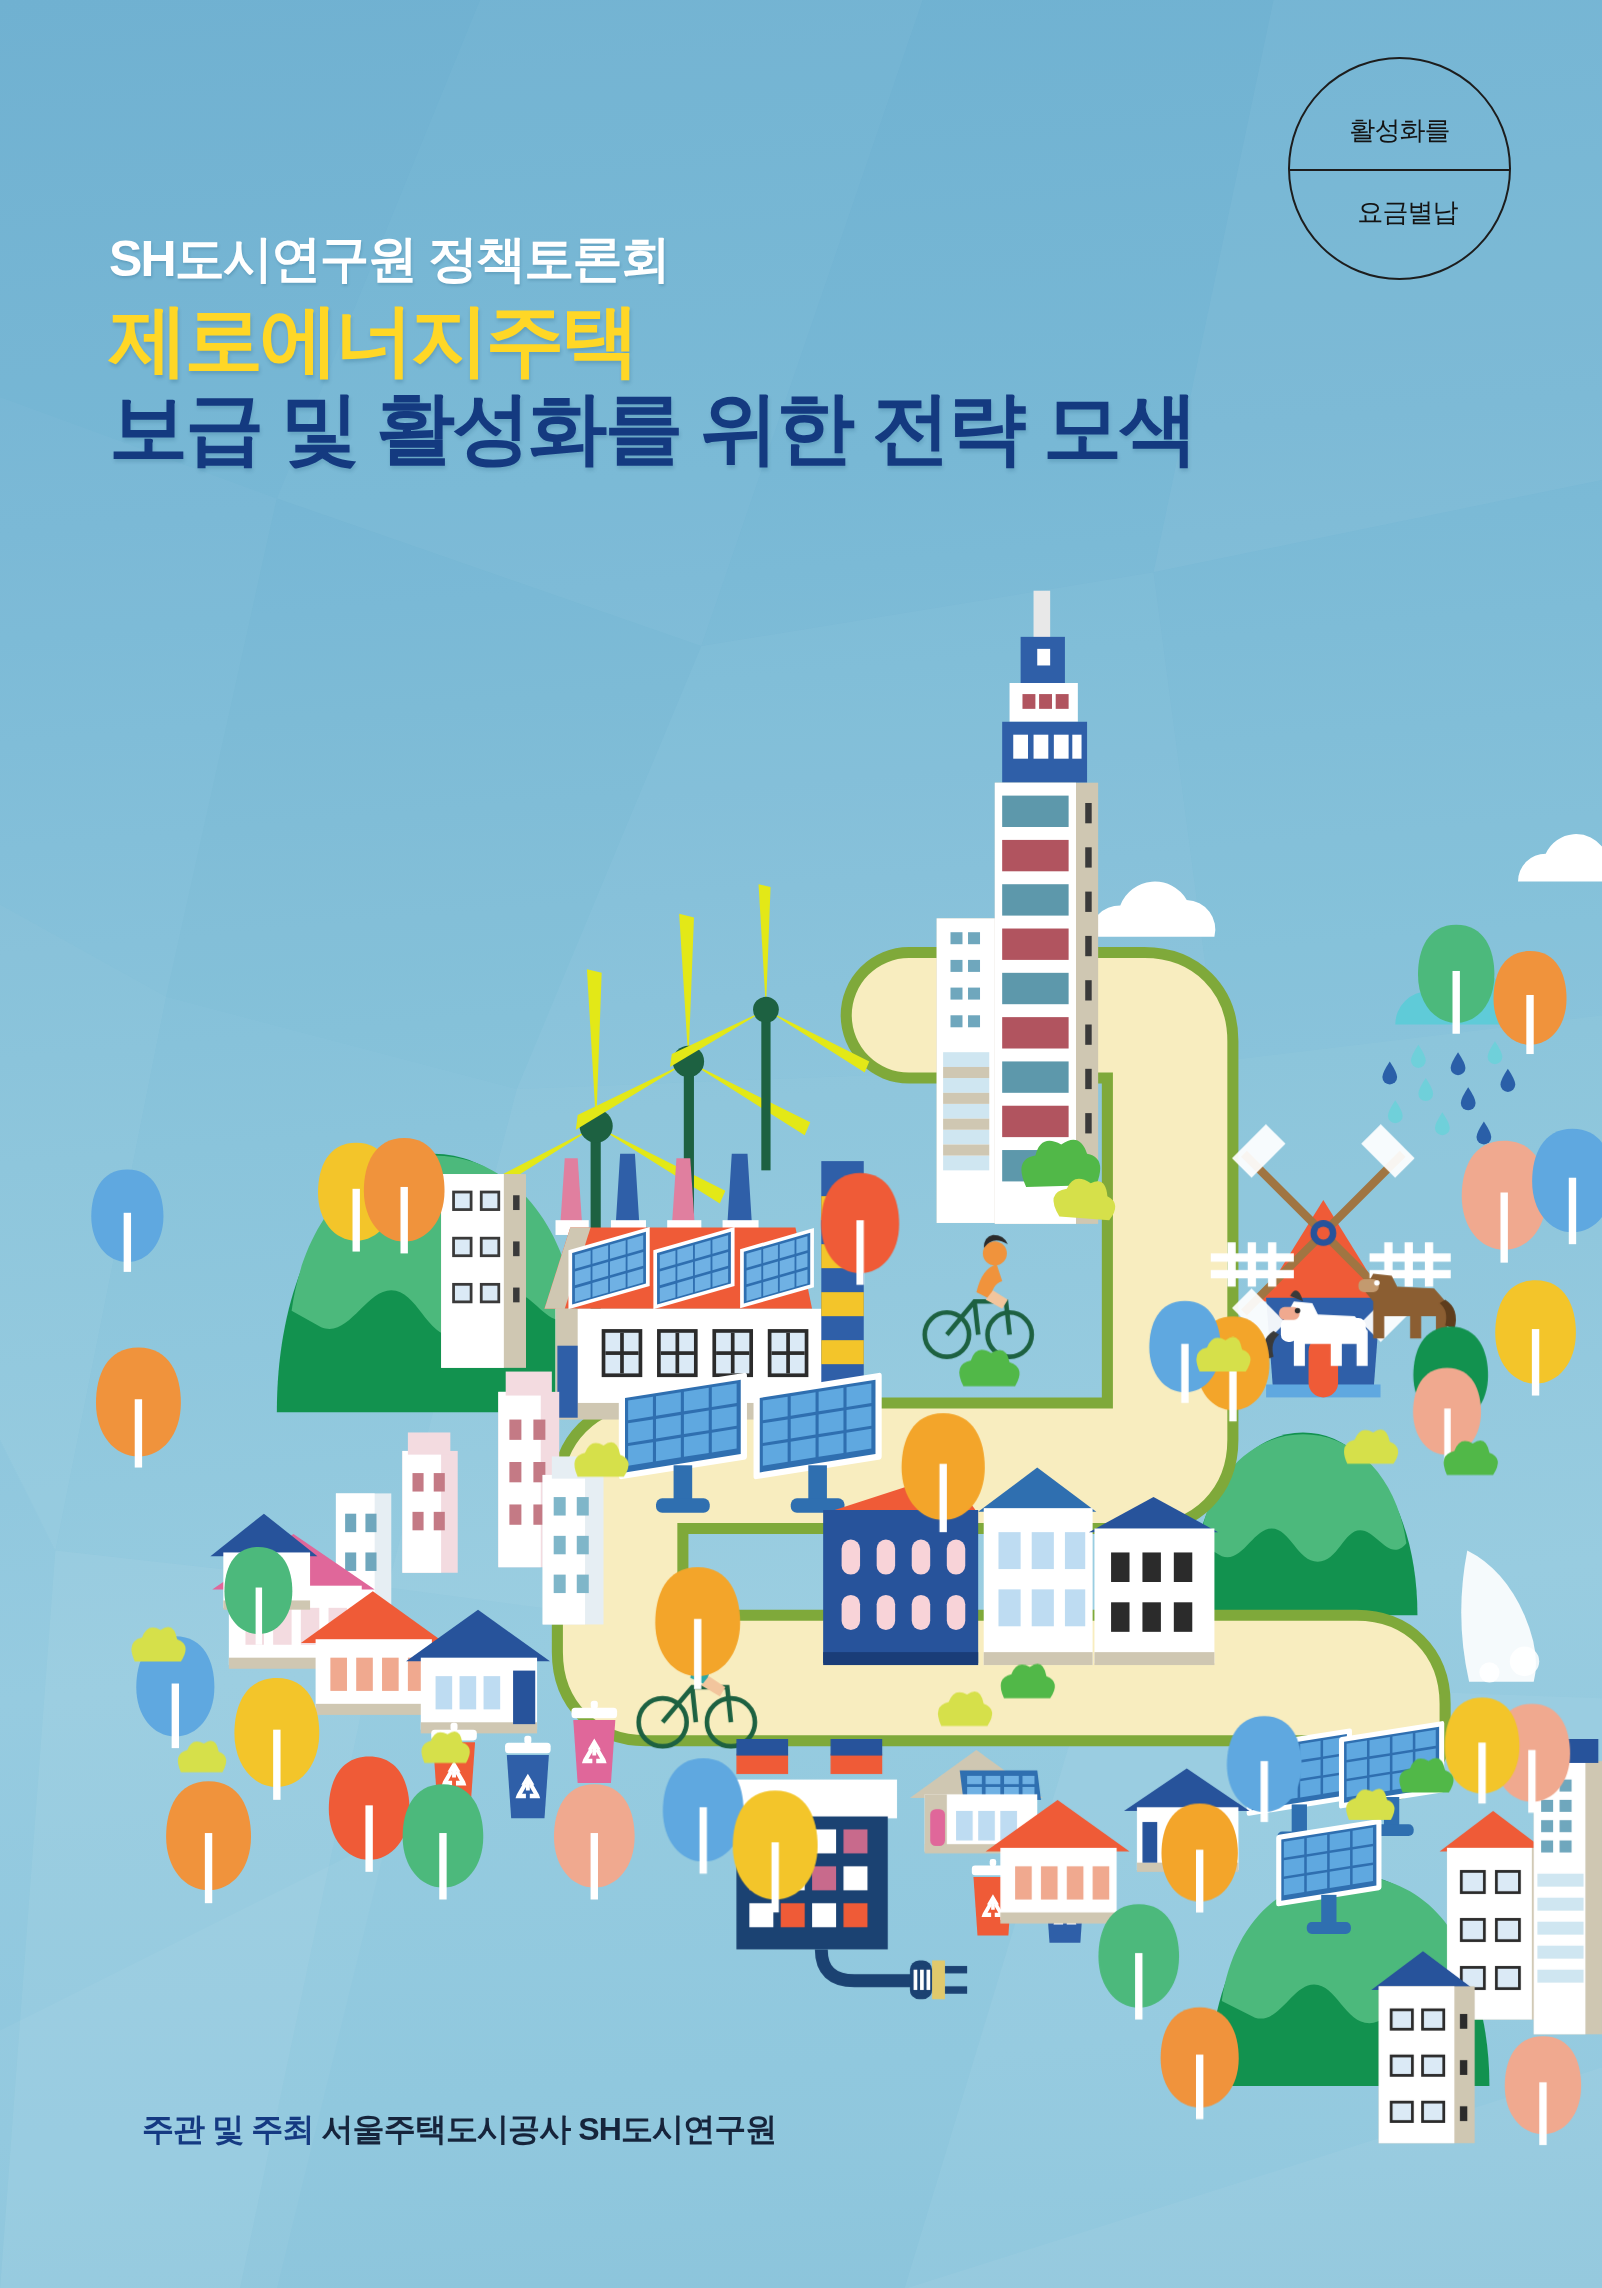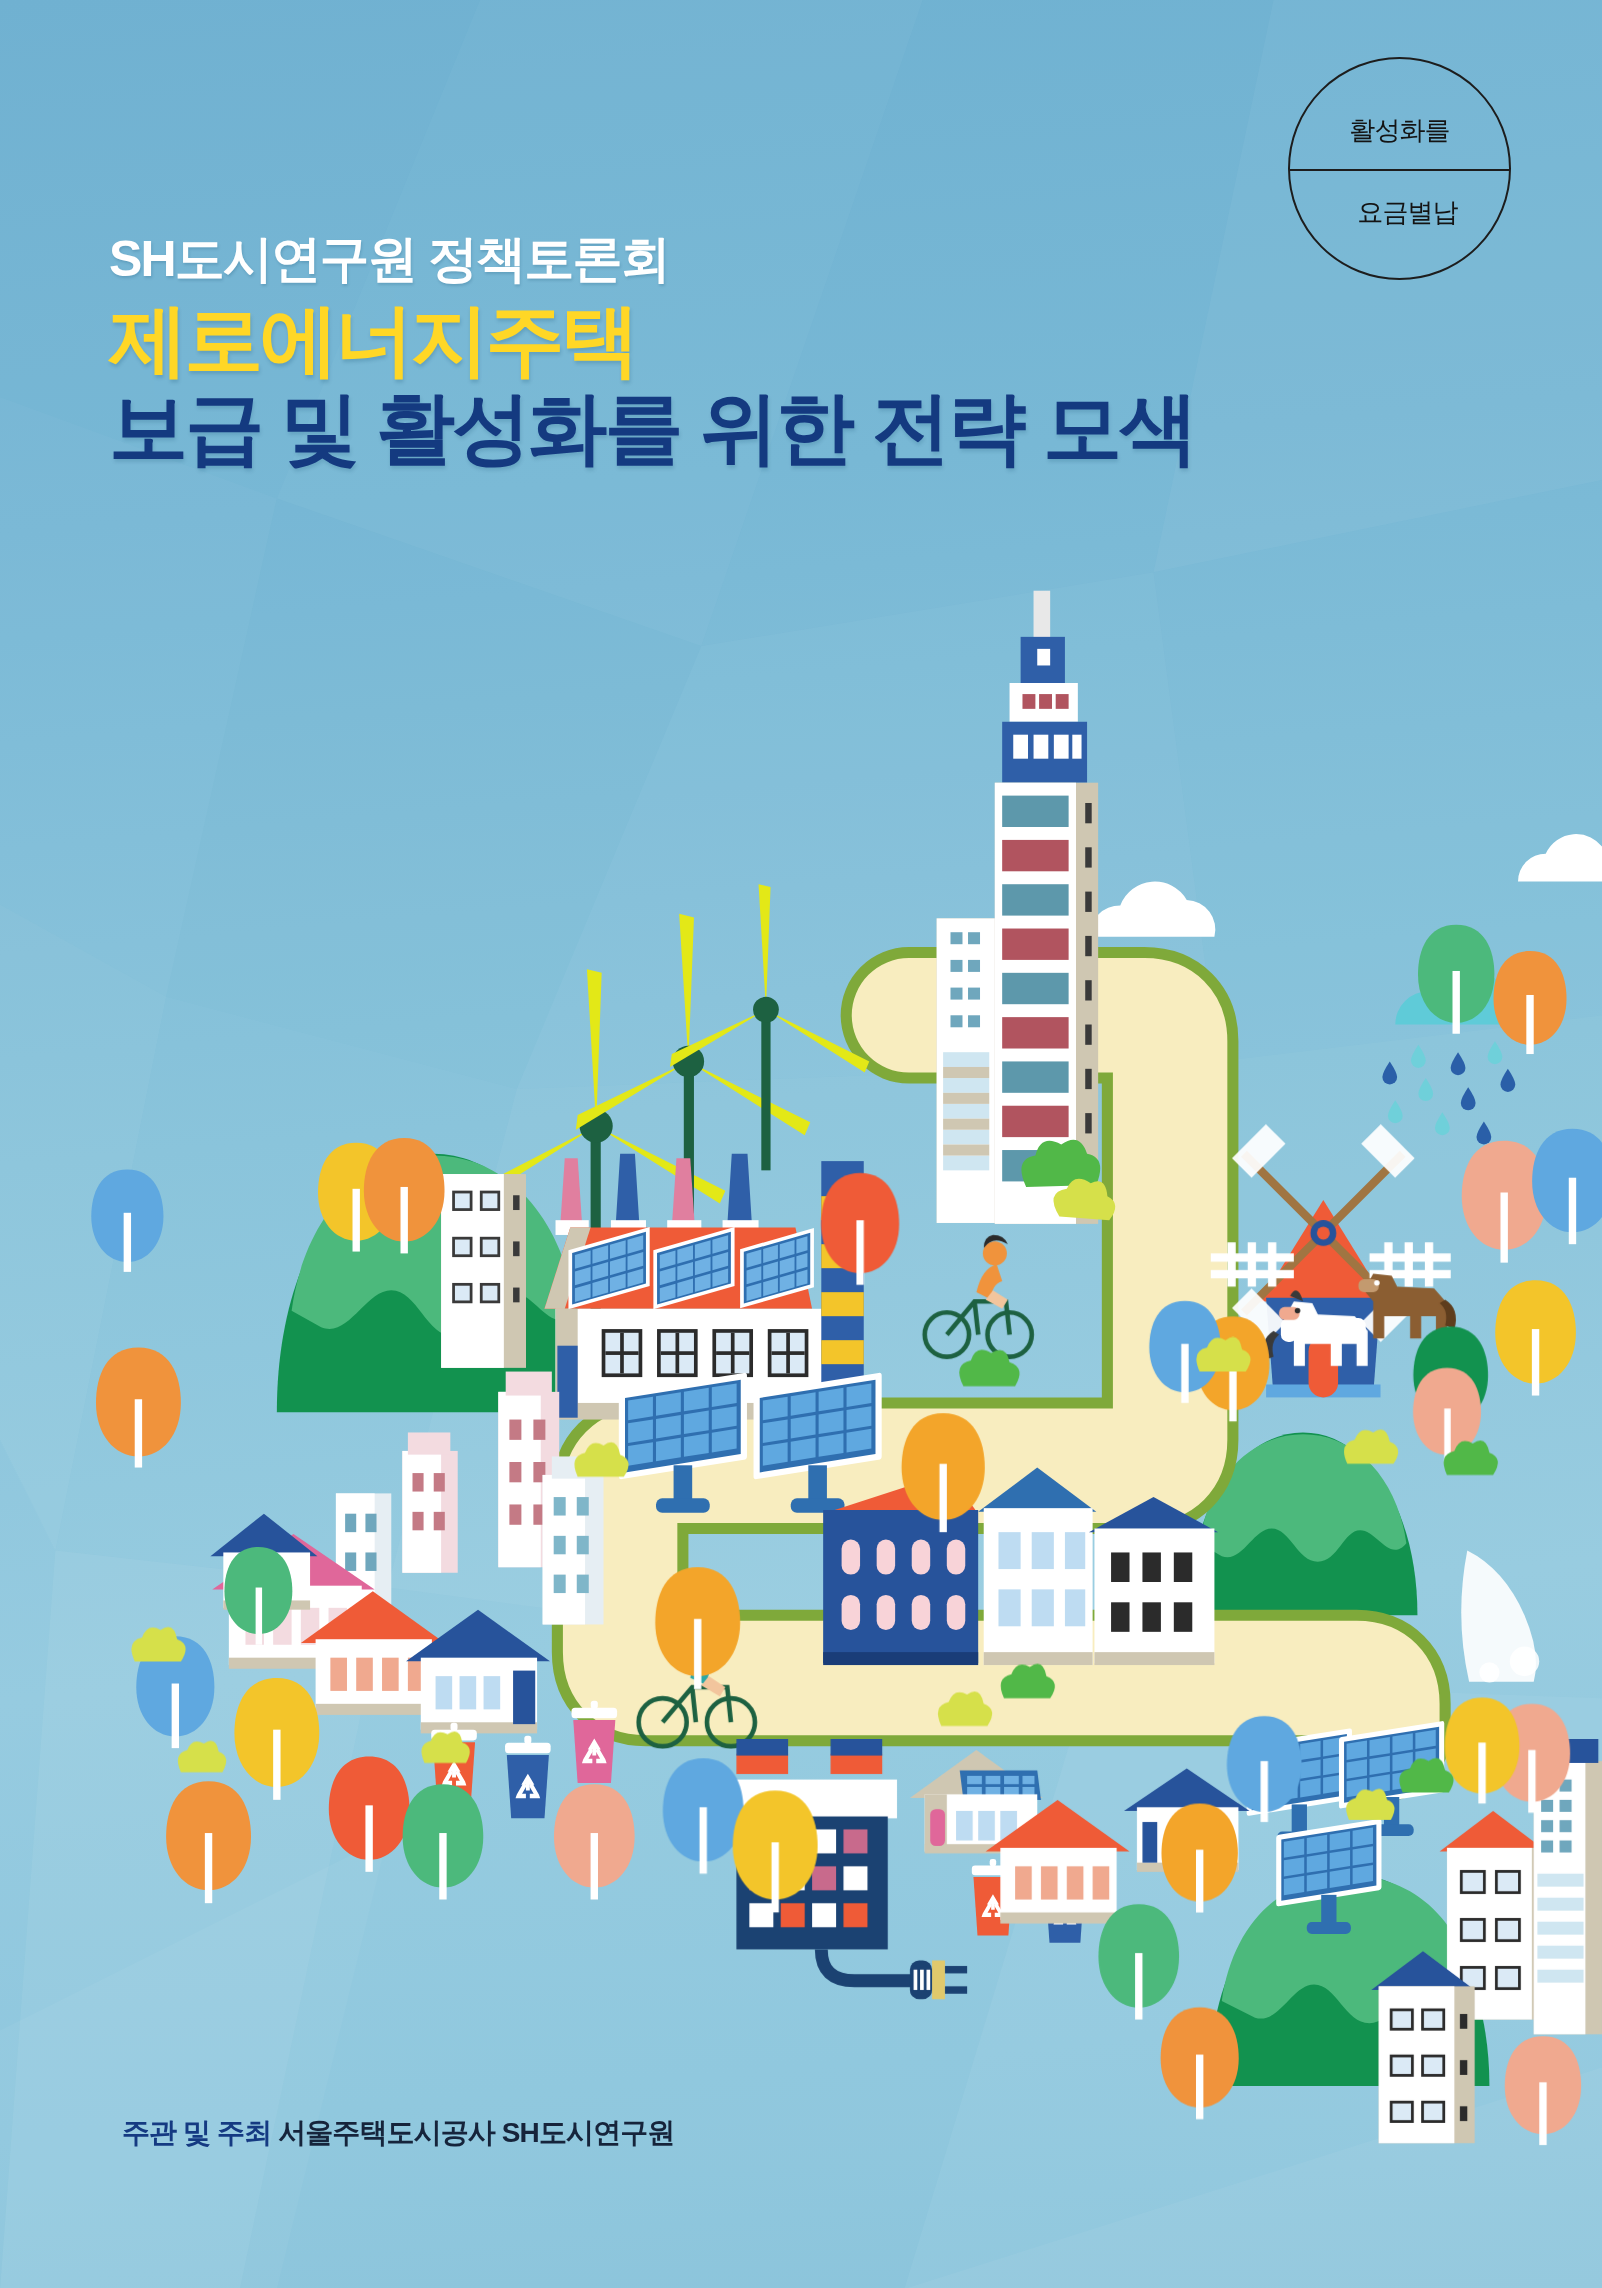--- a/index.html
+++ b/index.html
@@ -42,21 +42,21 @@
     font-size:79px;font-weight:bold;color:#143a80;letter-spacing:-2.8px;
     line-height:1.16;margin:0;
     text-shadow:0.9px 2.8px 3.7px rgba(0,60,95,.15);
   }
 
   
   .meta{position:absolute;left:109px;top:703px;width:1108px;}
   .meta .line{font-size:44px;font-weight:bold;color:#171717;letter-spacing:-1.8px;line-height:1.42;}
 
   
-  .footer{position:absolute;left:122px;bottom:137px;font-size:28px;letter-spacing:-0.9px;}
+  .footer{position:absolute;left:142px;bottom:137px;font-size:32px;letter-spacing:-0.9px;}
   .footer .lab{font-weight:bold;color:#153a82;}
   .footer .org{font-weight:600;color:#16243b;}
 
   
   .scene{position:absolute;left:0;top:0;width:1602px;height:2289px;pointer-events:none;}
   .scene svg{display:block;width:100%;height:100%;}
 </style>
 </head>
 <body>
 

